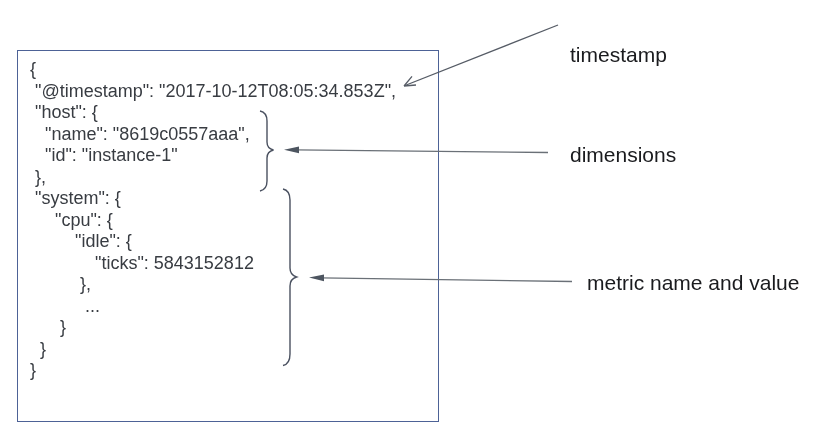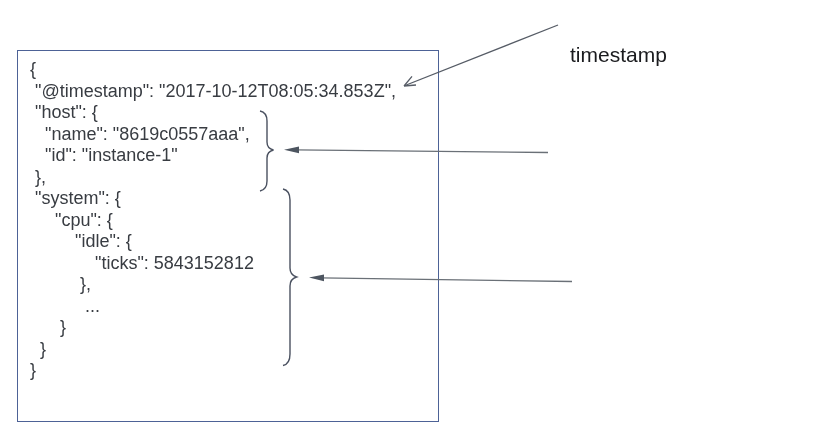--- a/index.html
+++ b/index.html
@@ -94,14 +94,16 @@
       <polygon points="284,149.8 299,146.4 299,153.2" fill="#4d5560"></polygon>
     </g>
 
     <g>
       <path d="M572,281.5 L321,277.9" fill="none" stroke="#6a7077" stroke-width="1.3"></path>
       <polygon points="309,277.6 324,274.4 324,281.2" fill="#4d5560"></polygon>
     </g>
   </svg>
 
   <div class="label label-timestamp">timestamp</div>
+  <div class="label label-dimensions">dimensions</div>
+  <div class="label label-metric">metric name and value</div>
 
 </div>
 
 </body></html>

